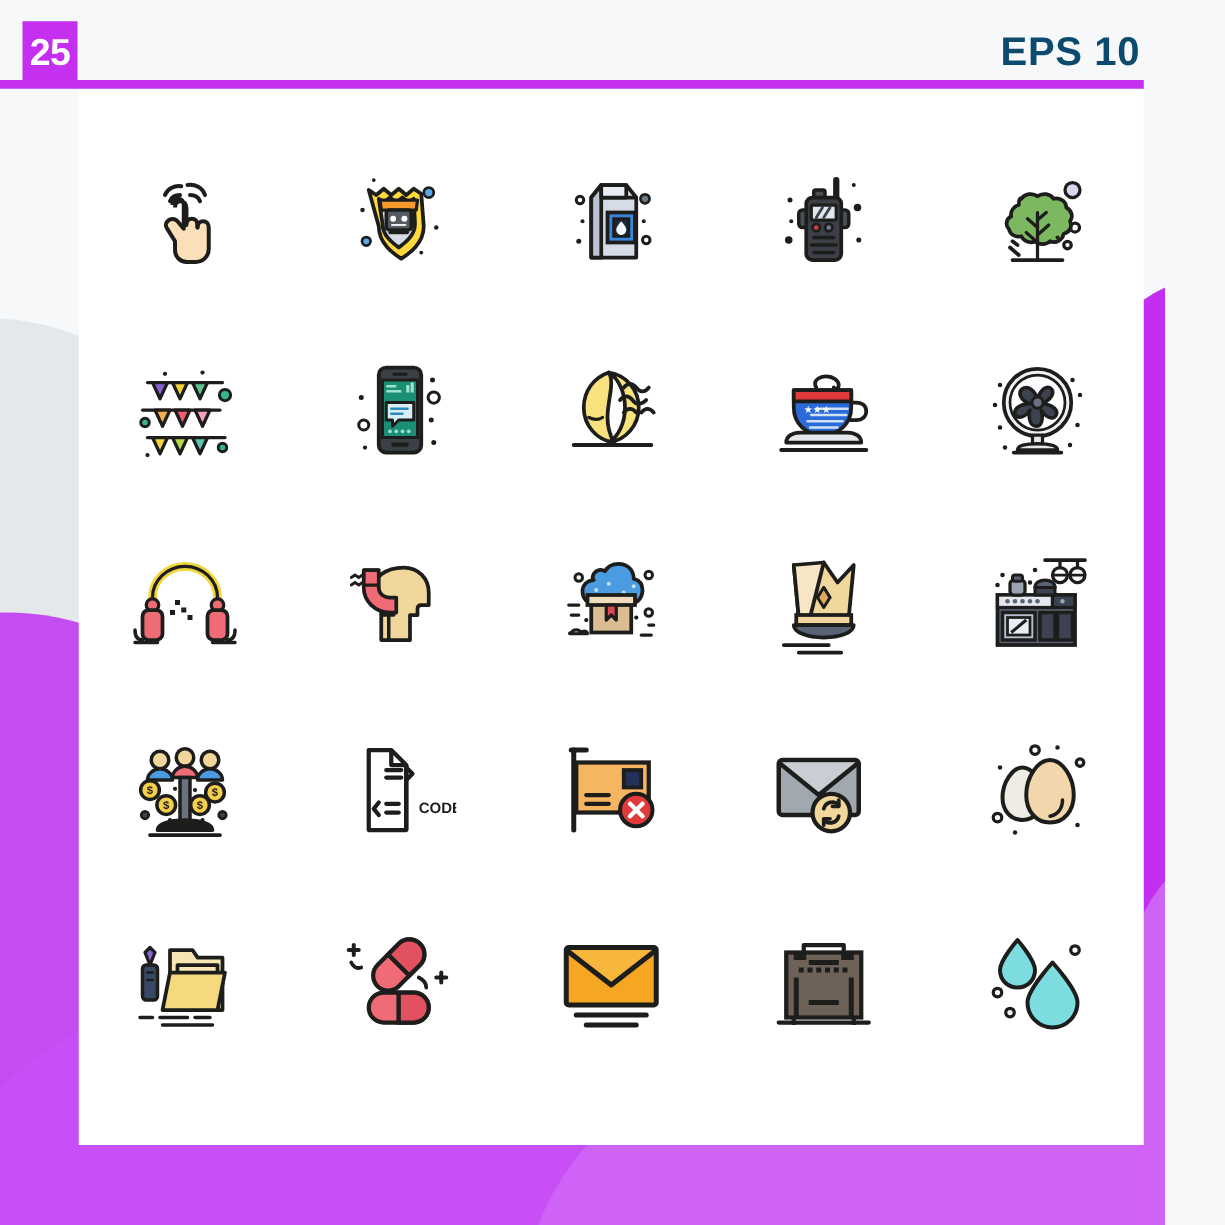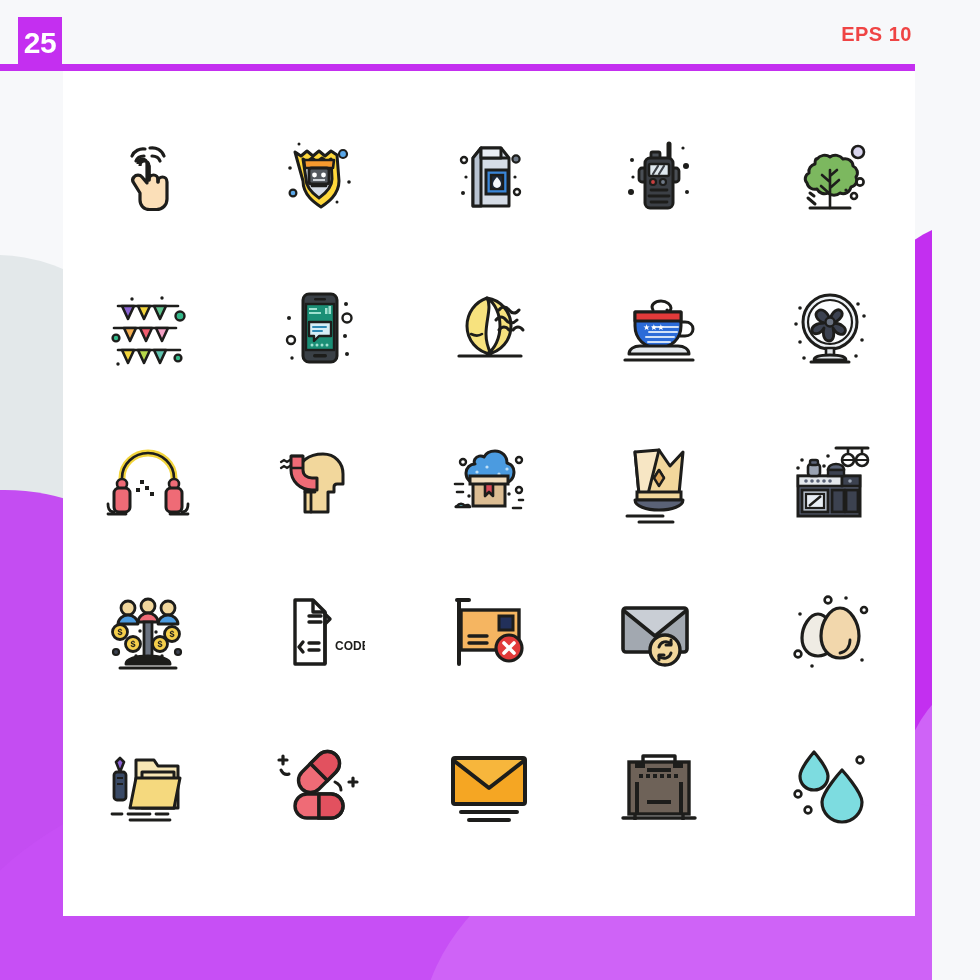--- a/index.html
+++ b/index.html
@@ -59,21 +59,21 @@
     display:flex;align-items:center;justify-content:center;
     letter-spacing:-0.5px;
   }
   .title{
     position:absolute;left:79px;top:23px;
     font-size:30px;font-weight:bold;color:#1a1a1a;
     letter-spacing:0.5px;
   }
   .eps{
     position:absolute;right:68px;top:23px;
-    font-size:20px;font-weight:bold;color:#ef4444;
+    font-size:32px;font-weight:bold;color:#0c4a6e;
     letter-spacing:0.5px;
   }
   .rule{
     position:absolute;left:0;top:64px;width:915px;height:7px;
     background:#c42ff0;
   }
 
   
   .card{
     position:absolute;left:63px;top:71px;width:852px;height:845px;

